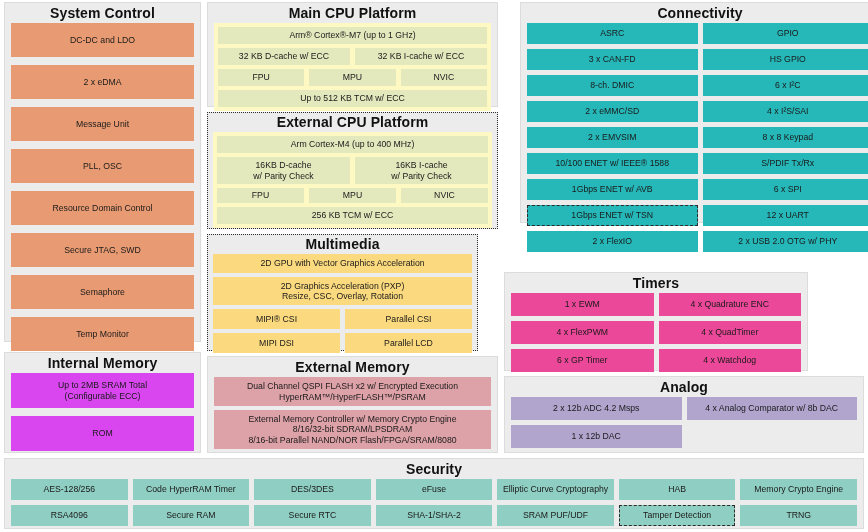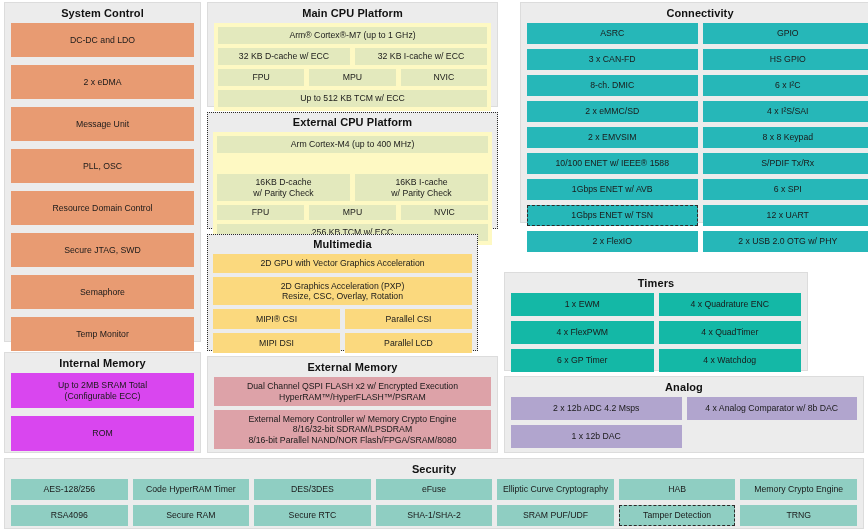--- a/index.html
+++ b/index.html
@@ -16,21 +16,21 @@
 
   
   .panel {
     position: absolute;
     background: #ececec;
     border: 1px solid #dcdcdc;
     padding: 4px 6px 5px 6px;
   }
   .panel-title {
     text-align: center;
-    font-size: 11px;
+    font-size: 14px;
     font-weight: bold;
     color: #111;
     line-height: 13px;
     margin-bottom: 3px;
     letter-spacing: .1px;
   }
 
   
   .blk {
     display: flex;
@@ -49,21 +49,21 @@
   .row2 { display: grid; grid-template-columns: 1fr 1fr; gap: 5px; }
 
   
   .c-orange { background: #e89b72; }
   .c-blue   { background: #d946ef; }
   .c-green-outer { background: #fef9c3; }
   .c-green  { background: #e3e9bd; }
   .c-yellow { background: #fbd97e; }
   .c-pink   { background: #dda2a8; }
   .c-teal   { background: #26b7b8; }
-  .c-red    { background: #14b8a6; }
+  .c-red    { background: #ec4899; }
   .c-purple { background: #b1a5ce; }
   .c-seagreen { background: #8fcec2; }
 
   
   #system-control { left: 4px; top: 2px; width: 197px; height: 340px; }
   #system-control .blk { height: 34px; }
   #internal-memory { left: 4px; top: 352px; width: 197px; height: 101px; }
   #internal-memory .blk { height: 35px; }
 
   
@@ -80,21 +80,21 @@
   .cpu-inner {
     padding: 4px;
     display: flex; flex-direction: column; gap: 4px;
   }
   #main-cpu .cpu-inner .blk { height: 17px; }
   #main-cpu .row3 { display: grid; grid-template-columns: 1fr 1fr 1fr; gap: 5px; }
   #main-cpu .row2 .blk, #main-cpu .row3 .blk { height: 17px; }
 
   #sec-cpu .cpu-inner .blk { height: 17px; }
   #sec-cpu .row2-tall .blk { height: 27px; }
-  #sec-cpu .row2-tall { display: grid; grid-template-columns: 1fr 1fr; gap: 5px; margin-top: 17px; }
+  #sec-cpu .row2-tall { display: grid; grid-template-columns: 1fr 1fr; gap: 5px; }
   #sec-cpu .row3 { display: grid; grid-template-columns: 1fr 1fr 1fr; gap: 5px; }
   #sec-cpu .row3 .blk { height: 15px; }
 
   #multimedia .mm-list { display: flex; flex-direction: column; gap: 4px; }
   #multimedia .b-gpu { height: 19px; }
   #multimedia .b-pxp { height: 28px; }
   #multimedia .row2 .blk { height: 20px; }
 
   #external-memory .b-qspi { height: 29px; }
   #external-memory .b-emc  { height: 39px; }

